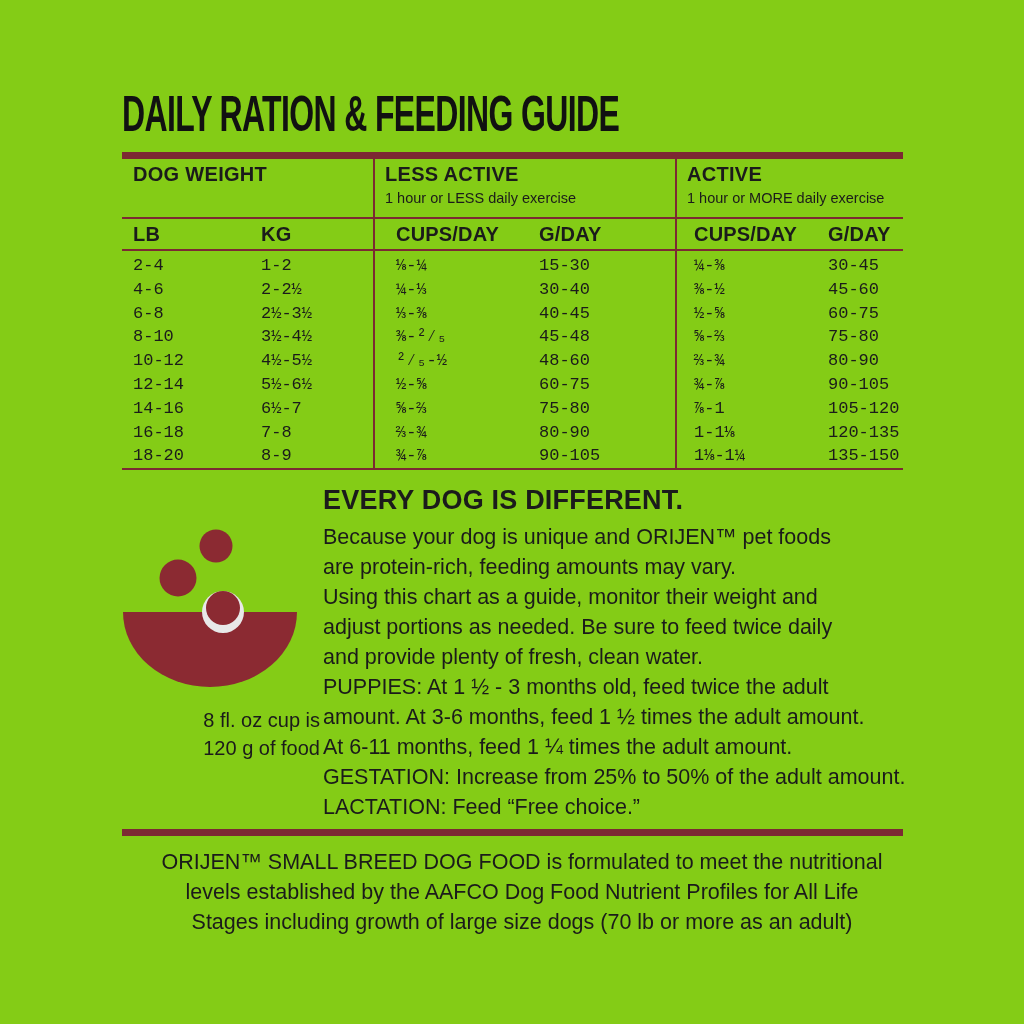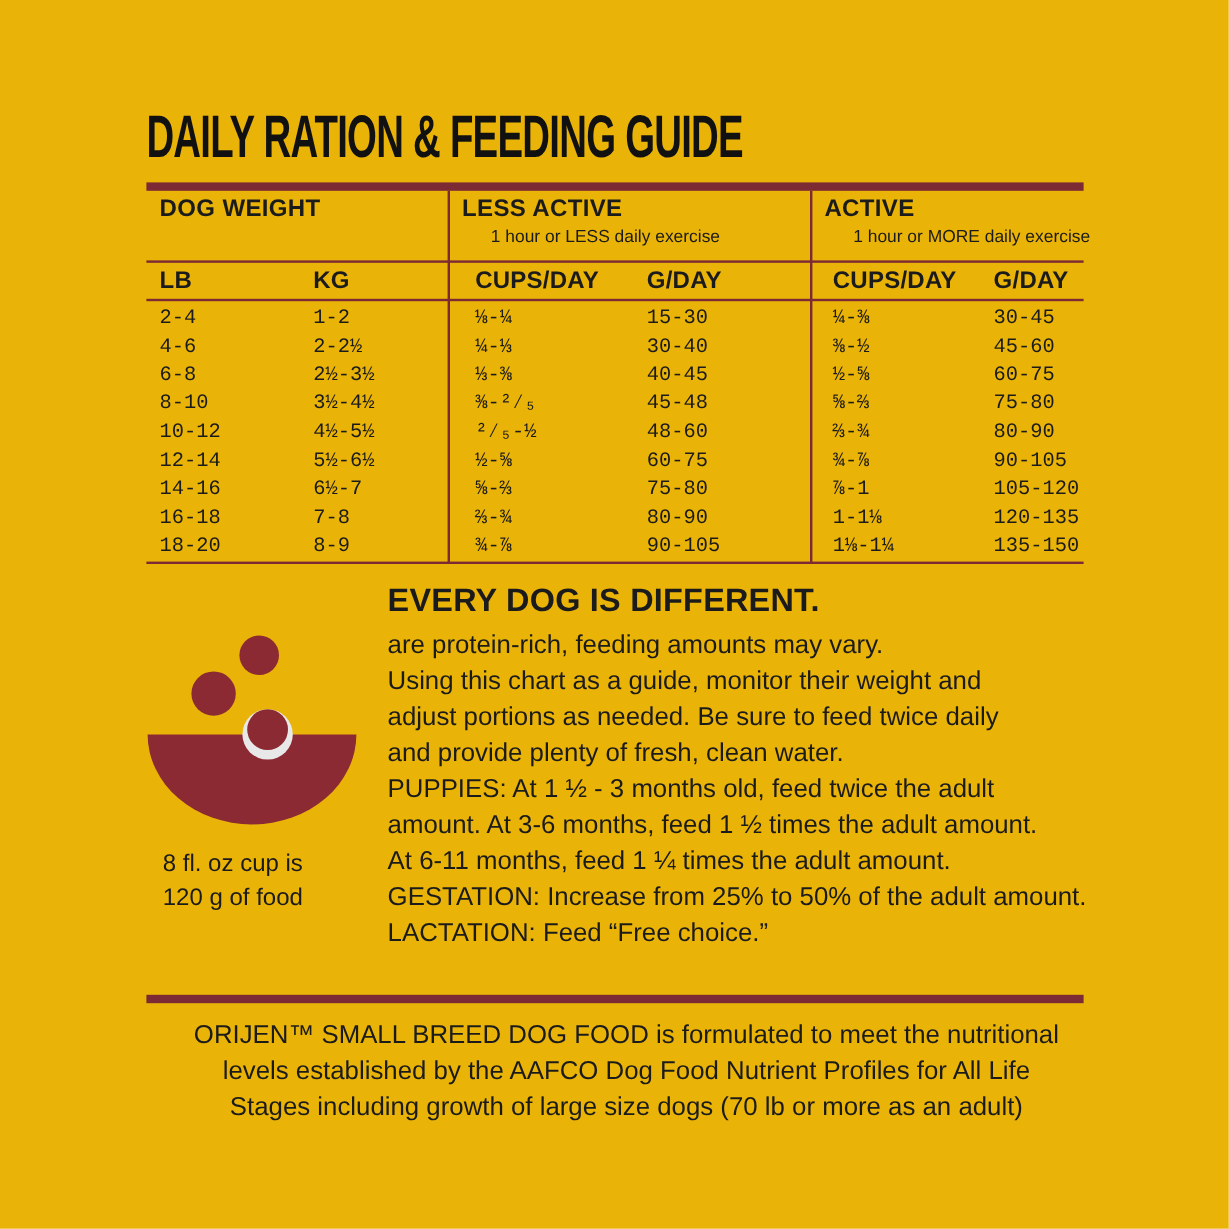--- a/index.html
+++ b/index.html
@@ -1,18 +1,18 @@
 <!DOCTYPE html>
 <html><head>
 <meta charset="utf-8">
 <style>
   html,body { margin:0; padding:0; }
   .page {
     position:relative; width:1024px; height:1024px;
-    background:#eab308; color:#1b1b1b;
+    background:#84cc16; color:#1b1b1b;
     font-family:"Liberation Sans","DejaVu Sans",sans-serif;
     overflow:hidden;
   }
   .title {
     position:absolute; left:122px; top:85px;
     font-size:50px; font-weight:800; letter-spacing:-1px;
     transform:scaleX(0.64); transform-origin:left top;
     white-space:nowrap; color:#111;
   }
   
@@ -21,34 +21,34 @@
   .bar.footer-bar { top:829px; }
   .hline { position:absolute; left:122px; width:781px; height:2px; background:#7c2a33; }
   .hline.a { top:217px; }
   .hline.b { top:249px; }
   .hline.c { top:468px; }
   .vline { position:absolute; top:159px; width:2px; height:311px; background:#7c2a33; }
   .vline.v1 { left:373px; }
   .vline.v2 { left:675px; }
   
   .ghead { position:absolute; top:163px; font-size:20px; font-weight:700; letter-spacing:0.3px; }
-  .gsub  { position:absolute; top:190px; font-size:14.5px; font-weight:400;margin-left:24px; }
+  .gsub  { position:absolute; top:190px; font-size:14.5px; font-weight:400; }
   .g1 { left:133px; } .g2 { left:385px; } .g3 { left:687px; }
   .collabels { position:absolute; left:122px; top:219px; width:781px; height:30px; line-height:30px; }
   .collabels span { position:absolute; font-size:20px; font-weight:700; letter-spacing:0.2px; }
   .rows { position:absolute; left:122px; top:254px; width:781px; }
   .trow { position:relative; height:23.8px;font-family:Liberation Mono, monospace; }
   .cell { position:absolute; font-size:17px; font-weight:400; line-height:23.8px; white-space:nowrap; }
   .c1 { left:11px; } .c2 { left:139px; } .c3 { left:274px; }
   .c4 { left:417px; } .c5 { left:572px; } .c6 { left:706px; }
   
   .bowl-wrap { position:absolute; left:100px; top:500px; width:220px; height:270px; }
   .cup-note {
-    position:absolute; left:84px; top:706px; width:220px;
-    text-align:center; font-size:20px; line-height:28px; font-weight:500;
+    position:absolute; left:100px; top:706px; width:220px;
+    text-align:right; font-size:20px; line-height:28px; font-weight:500;
   }
   
   .info-heading { position:absolute; left:323px; top:485px; font-size:27px; font-weight:700; letter-spacing:0.2px; }
   .info-lines { position:absolute; left:323px; top:522px; width:600px; }
   .tline { font-size:21.5px; line-height:30px; white-space:nowrap; }
   
   .footer-lines { position:absolute; left:122px; top:847px; width:800px;text-align:center; }
 </style>
 </head>
 <body>
@@ -161,20 +161,21 @@
     <circle cx="123" cy="112" r="21" fill="#e8e8e8"></circle>
     <circle cx="123" cy="108" r="17" fill="#8b2a32"></circle>
   </svg>
   <div class="cup-note">
       <div class="cup-line">8 fl. oz cup is</div>
       <div class="cup-line">120 g of food</div>
     </div>
 
   <div class="info-heading">EVERY DOG IS DIFFERENT.</div>
   <div class="info-lines">
+      <div class="tline">Because your dog is unique and ORIJEN™ pet foods</div>
       <div class="tline">are protein-rich, feeding amounts may vary.</div>
       <div class="tline">Using this chart as a guide, monitor their weight and</div>
       <div class="tline">adjust portions as needed. Be sure to feed twice daily</div>
       <div class="tline">and provide plenty of fresh, clean water.</div>
       <div class="tline">PUPPIES: At 1 ½ - 3 months old, feed twice the adult</div>
       <div class="tline">amount. At 3-6 months, feed 1 ½ times the adult amount.</div>
       <div class="tline">At 6-11 months, feed 1 ¼ times the adult amount.</div>
       <div class="tline">GESTATION: Increase from 25% to 50% of the adult amount.</div>
       <div class="tline">LACTATION: Feed “Free choice.”</div>
     </div>

